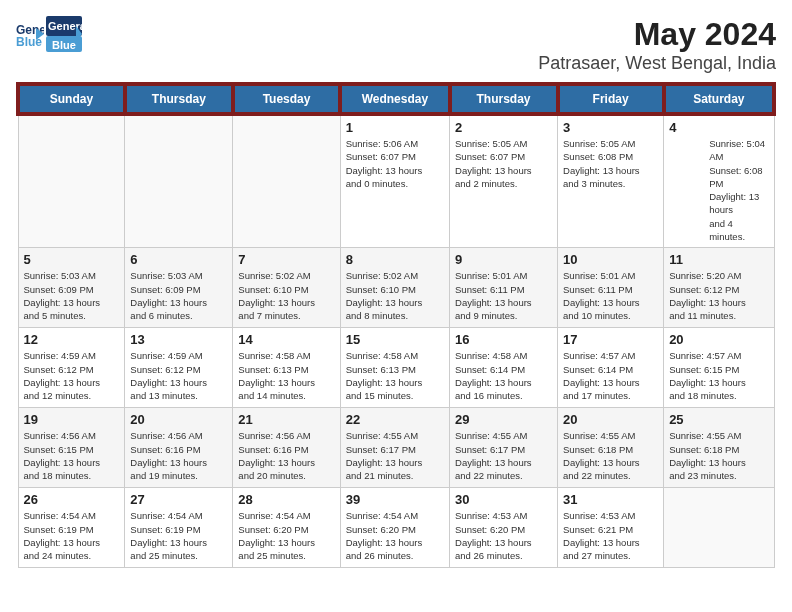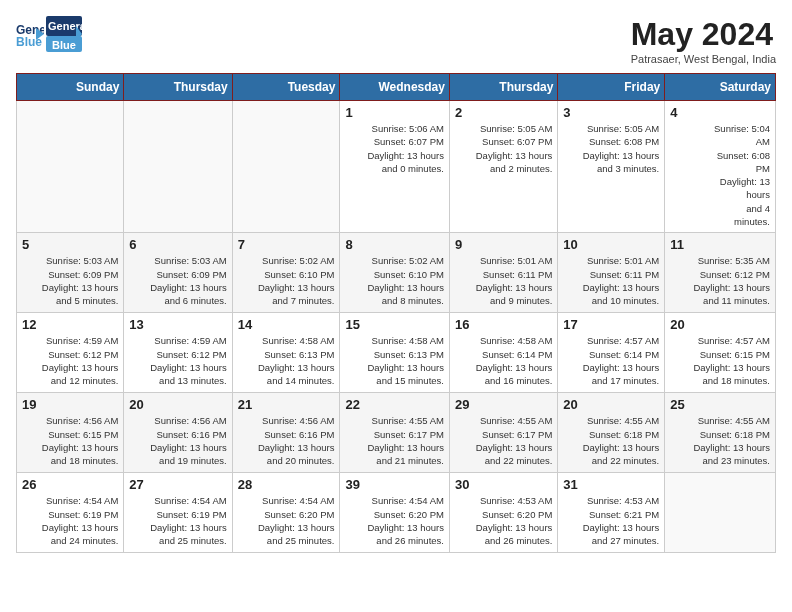--- a/index.html
+++ b/index.html
@@ -19,42 +19,43 @@
     .logo {
       display: flex;
       align-items: center;
     }
     .logo-icon {
       width: 28px;
       height: 28px;
       margin-right: 2px;
     }
     .title-block {
+      text-align: right;
     }
     .month-title {
       font-size: 32px;
       font-weight: bold;
       color: #222;
     }
     .location {
-      font-size: 11px;
+      font-size: 18px;
       color: #444;
     }
     table {
       width: 100%;
       border-collapse: collapse;
     }
     thead tr th {
       background-color: #2e6da4;
       color: #fff;
       font-size: 12px;
       font-weight: bold;
       padding: 6px 4px;
-      text-align: right;
-      border: 1px solid #7f1d1d;
+      text-align: center;
+      border: 4px solid #7f1d1d;
     }
     tbody tr td {
       border: 1px solid #ccc;
       vertical-align: top;
       padding: 4px 5px;
       font-size: 10px;
       color: #333;
       background: #fff;
       min-height: 70px;
       height: 80px;
@@ -67,21 +68,20 @@
       font-size: 13px;
       font-weight: bold;
       color: #222;
       display: block;
       margin-bottom: 2px;
     }
     .day-info {
       font-size: 9.5px;
       color: #333;
       line-height: 1.4;
-      text-align: right;
     }
     td.empty {
       background: #f9f9f9;
     }
   </style>
 </head>
 <body>
 
 <div class="header">
   <div class="logo">
@@ -193,21 +193,21 @@
         </td>
         <td>
           <span class="day-num">10</span>
           <div class="day-info" style="white-space: pre-line;">Sunrise: 5:01 AM
 Sunset: 6:11 PM
 Daylight: 13 hours
 and 10 minutes.</div>
         </td>
         <td>
           <span class="day-num">11</span>
-          <div class="day-info" style="white-space: pre-line;">Sunrise: 5:35 AM
+          <div class="day-info" style="white-space: pre-line;">Sunrise: 5:20 AM
 Sunset: 6:12 PM
 Daylight: 13 hours
 and 11 minutes.</div>
         </td>
       </tr>
       <tr>
         <td>
           <span class="day-num">12</span>
           <div class="day-info" style="white-space: pre-line;">Sunrise: 4:59 AM
 Sunset: 6:12 PM

